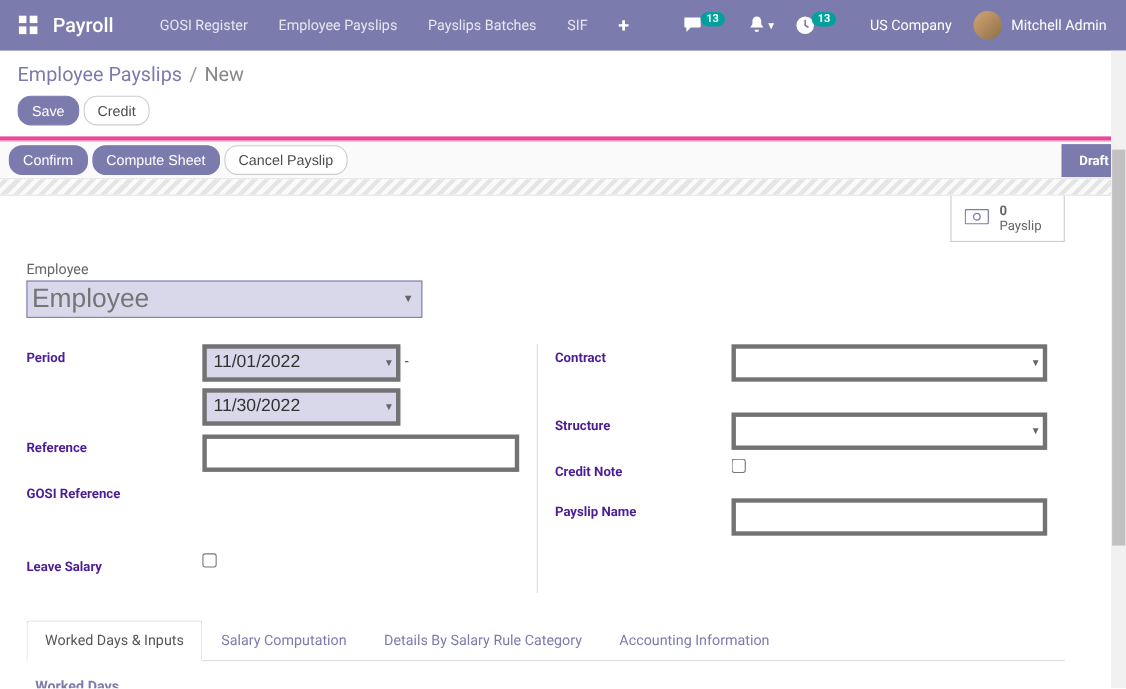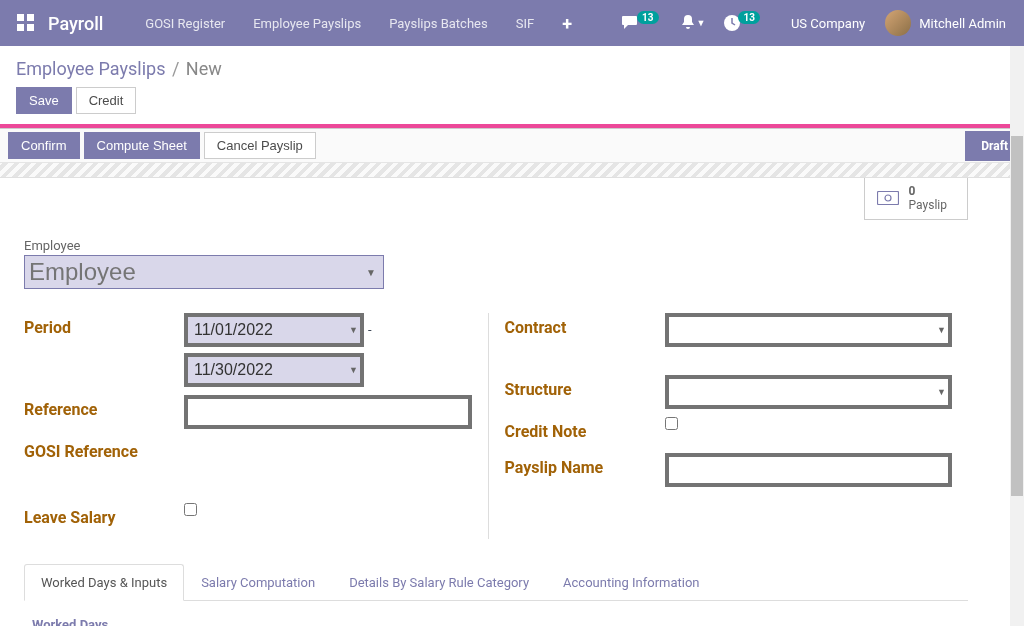--- a/index.html
+++ b/index.html
@@ -26,21 +26,21 @@
     .nav-user { display: flex; align-items: center; gap: 8px; padding: 0 10px 0 6px; cursor: pointer; }
     .avatar { width: 26px; height: 26px; border-radius: 50%; background: linear-gradient(135deg, #d4a574, #8b6f47); display: inline-block; }
     
     
     .cp { padding: 12px 16px 10px 16px; border-bottom: 4px solid #ec4899; }
     .breadcrumb { font-size: 18px; margin-bottom: 8px; }
     .breadcrumb .bc-link { color: #7C7BAD; cursor: pointer; }
     .breadcrumb .bc-sep { color: #999; margin: 0 2px; }
     .breadcrumb .bc-current { color: #888; font-weight: 400; }
     .cp-buttons { display: flex; gap: 4px; }
-    .btn { padding: 5px 12px; font-size: 13px; border: 1px solid #ccc; background: #fff; cursor: pointer; border-radius: 0; }
+    .btn { padding: 5px 12px; font-size: 13px; border: 1px solid #ccc; background: #fff; cursor: pointer; border-radius: 12px; }
     .btn-primary { background: #7C7BAD; color: #fff; border: 1px solid #7C7BAD; }
     .btn-secondary { background: #fff; color: #4c4c4c; }
     
     
     .statusbar { display: flex; align-items: center; background: #fafafa; border-top: 1px solid #ccc; border-bottom: 1px solid #e5e5e5; padding-left: 8px; min-height: 33px; }
     .statusbar-buttons { display: flex; gap: 4px; padding: 3px 0;}
     .statusbar-spacer { flex: 1; }
     .status-tag { background: #7C7BAD; color: #fff; padding: 8px 16px; font-size: 12px; font-weight: bold; }
     
     
@@ -61,21 +61,21 @@
     .title-label { color: #666; font-size: 13px; margin-bottom: 2px; display: block; }
     .title-input-wrap { position: relative; width: 360px; }
     .title-input { width: 100%; font-size: 24px; padding: 2px 24px 2px 4px; border: 1px solid #7C7BAD; background: #D9D7EA; color: #666; }
     .title-caret { position: absolute; right: 8px; top: 50%; transform: translateY(-50%); font-size: 10px; color: #666; pointer-events: none; }
     
     
     .form-row { display: flex; gap: 0; }
     .form-col { flex: 1; padding-right: 16px; }
     .form-col + .form-col { border-left: 1px solid #ddd; padding-left: 16px; }
     .field-row { display: flex; align-items: flex-start; margin-bottom: 8px; min-height: 28px; }
-    .field-label { width: 160px; flex-shrink: 0; color: #a16207; font-weight: bold; font-size: 16px; padding-top: 5px;}
+    .field-label { width: 160px; flex-shrink: 0; color: #4c1d95; font-weight: bold; font-size: 12px; padding-top: 5px;}
     .field-val { flex: 1; display: flex; align-items: center; gap: 4px; }
     .field-val input[type="text"] { width: 100%; padding: 4px 6px; border: 4px solid #737373; font-size: 16px; }
     .date-input-wrap { position: relative; width: 180px; }
     .date-input { width: 100%; padding: 4px 22px 4px 6px; border: 1px solid #7C7BAD; background: #D9D7EA; font-size: 13px; color: #333; }
     .date-caret { position: absolute; right: 6px; top: 50%; transform: translateY(-50%); font-size: 9px; color: #666; pointer-events: none; }
     .period-sep { margin: 0 4px; }
     .period-stack { display: flex; flex-direction: column; gap: 6px; }
     .period-line1 { display: flex; align-items:center; }
     .select-input-wrap { position: relative; width: 100%; }
     .select-input { width: 100%; padding: 4px 22px 4px 6px; border: 1px solid #ccc; font-size: 13px; background: #fff; }

